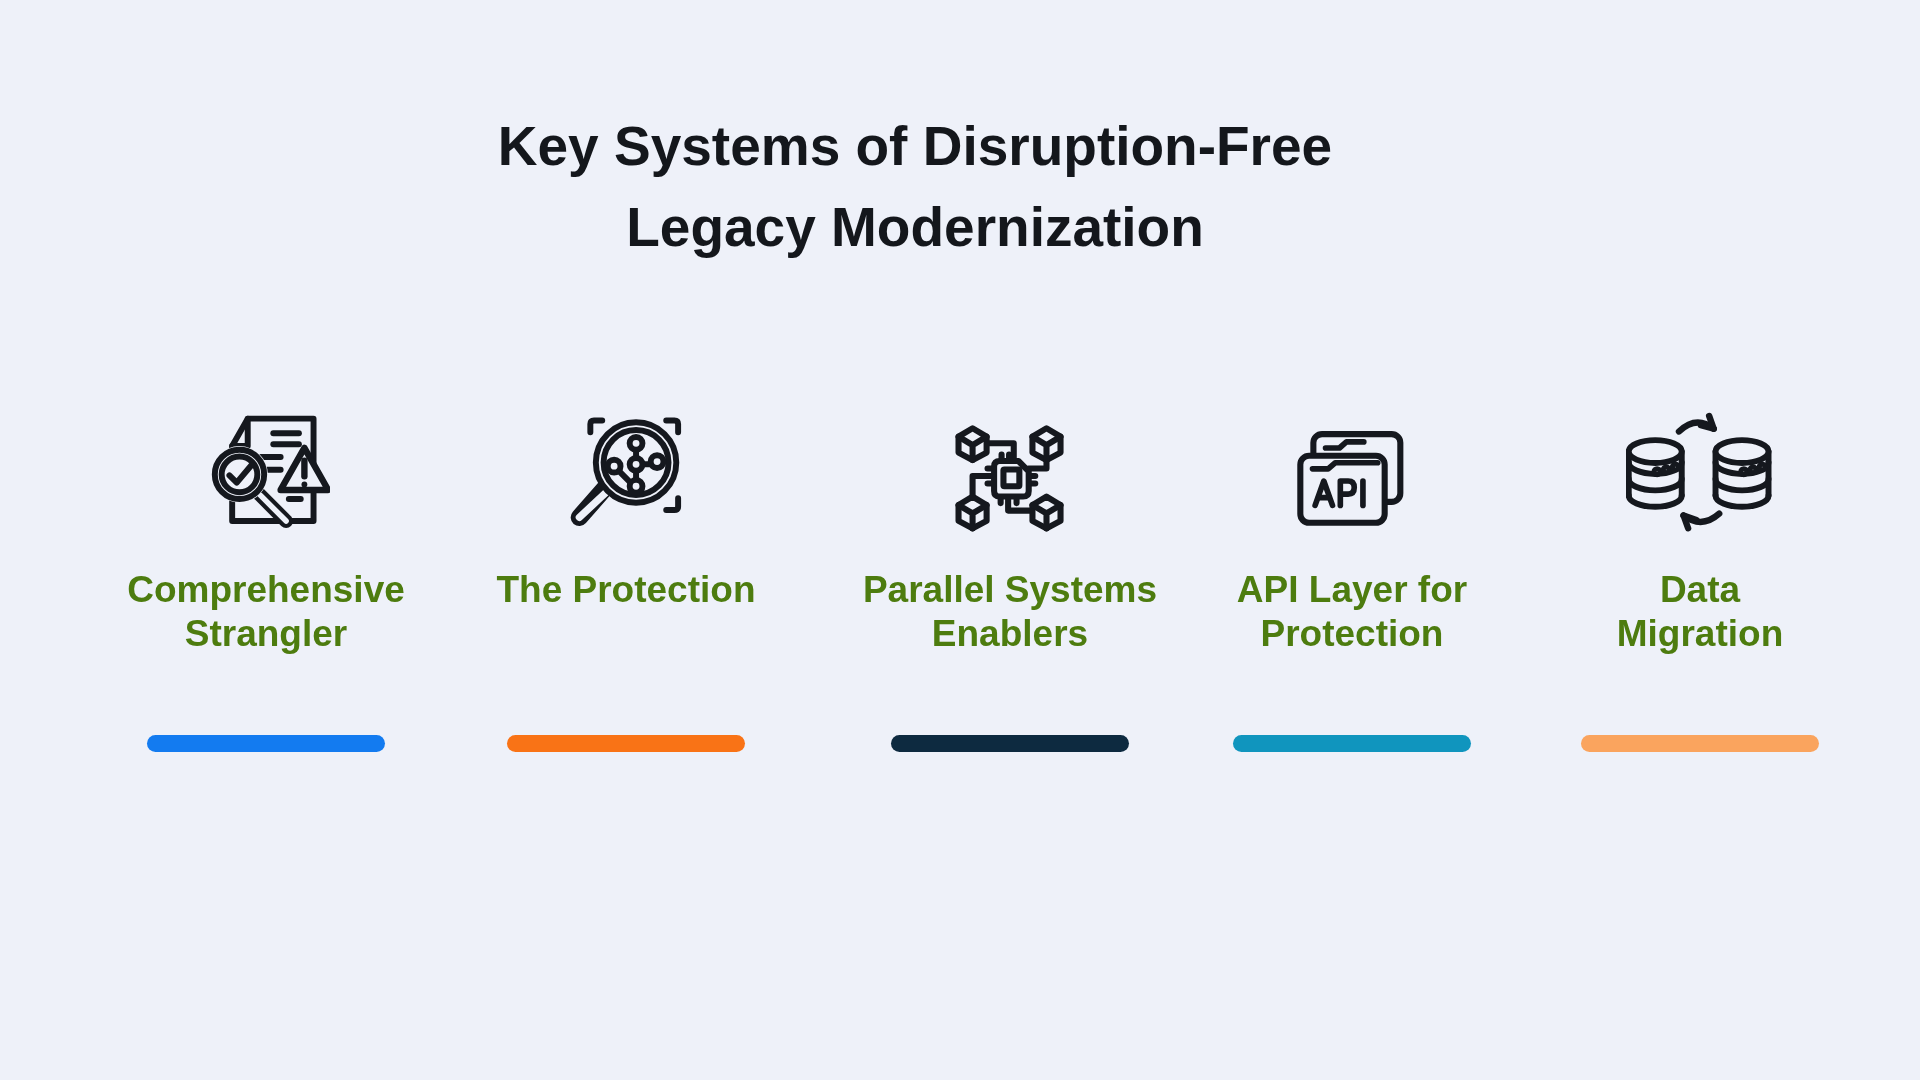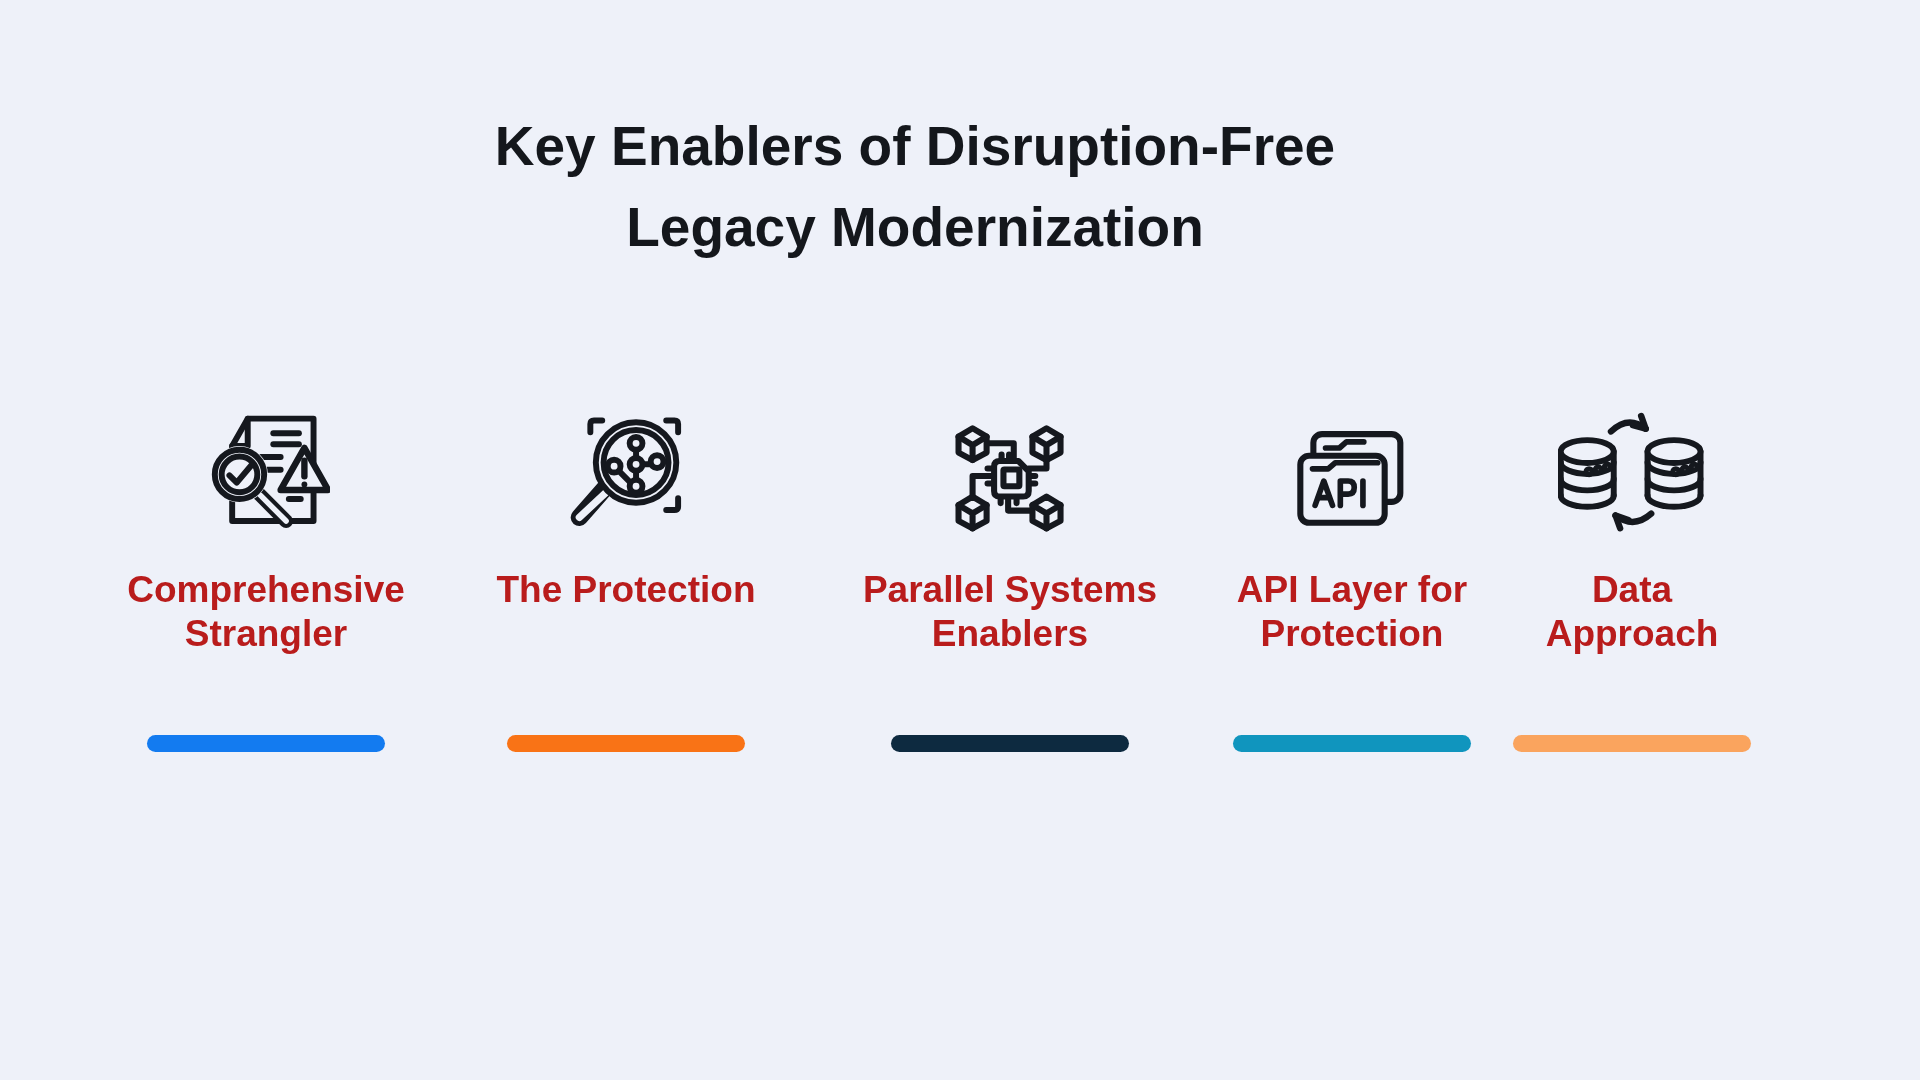--- a/index.html
+++ b/index.html
@@ -9,40 +9,40 @@
   }
   .title{
     position:absolute;top:106px;left:0;width:1830px;text-align:center;
     font-size:55px;font-weight:bold;color:#14171C;line-height:1.47;letter-spacing:0px;
   }
   .card{position:absolute;top:398px;width:260px;height:372px;}
   .icon-wrap{position:absolute;top:0;left:0;width:260px;height:140px;
     display:flex;align-items:center;justify-content:center;}
   .label{
     position:absolute;top:170px;left:50%;transform:translateX(-50%);width:360px;
-    text-align:center;font-size:37px;font-weight:bold;color:#b91c1c;line-height:1.2;
+    text-align:center;font-size:37px;font-weight:bold;color:#4d7c0f;line-height:1.2;
   }
   .bar{position:absolute;top:337px;left:11px;width:238px;height:17px;border-radius:9px;}
-  .card-1{left:136px;}.card-2{left:496px;}.card-3{left:880px;}.card-4{left:1222px;}.card-5{left:1502px;text-decoration:underline;}
+  .card-1{left:136px;}.card-2{left:496px;}.card-3{left:880px;}.card-4{left:1222px;}.card-5{left:1570px;text-decoration:underline;}
   svg{display:block;}
   svg *{vector-effect:none;}
   .st{fill:none;stroke:#15181E;stroke-width:6.5;stroke-linecap:round;stroke-linejoin:round;}
   .st7{fill:none;stroke:#15181E;stroke-width:7;stroke-linecap:round;stroke-linejoin:round;}
   .bgfill{fill:#EEF1F9;}
   .bgln{fill:none;stroke:#EEF1F9;stroke-linecap:round;}
   .blk{fill:none;stroke:#15181E;stroke-linecap:round;}
   .dark{fill:#15181E;stroke:none;}
 </style>
 </head>
 <body>
 
 <div class="stage" style="background-color: rgb(238, 241, 249);">
 
   <div class="title">
-    <div>Key Enablers of Disruption-Free</div>
+    <div>Key Systems of Disruption-Free</div>
     <div>Legacy Modernization</div>
   </div>
 
   <div class="card card-1">
     <div class="icon-wrap">
       <svg width="128" height="128" viewBox="0 0 140 140">
 
         <path class="st" d="M50,16 H122 V128 H33 V46 Z"></path>
         <path class="st" d="M50,16 V46 H33"></path>
 
@@ -195,18 +195,18 @@
         <circle class="st bgfill" cx="149" cy="69" r="2.8" stroke-width="3.5"></circle>
 
         <path class="st7" d="M58,30 Q77,12 96,27"></path>
         <path class="st7" d="M96,27 L82,23 M96,27 L91,13"></path>
         <path class="st7" d="M102,120 Q83,137 63,122"></path>
         <path class="st7" d="M63,122 L77,127 M63,122 L68,136"></path>
       </svg>
     </div>
     <div class="label">
       <div>Data</div>
-      <div>Approach</div>
+      <div>Migration</div>
     </div>
     <div class="bar" style="background-color: rgb(250, 164, 94);"></div>
   </div>
 
 </div>
 
 </body></html>

